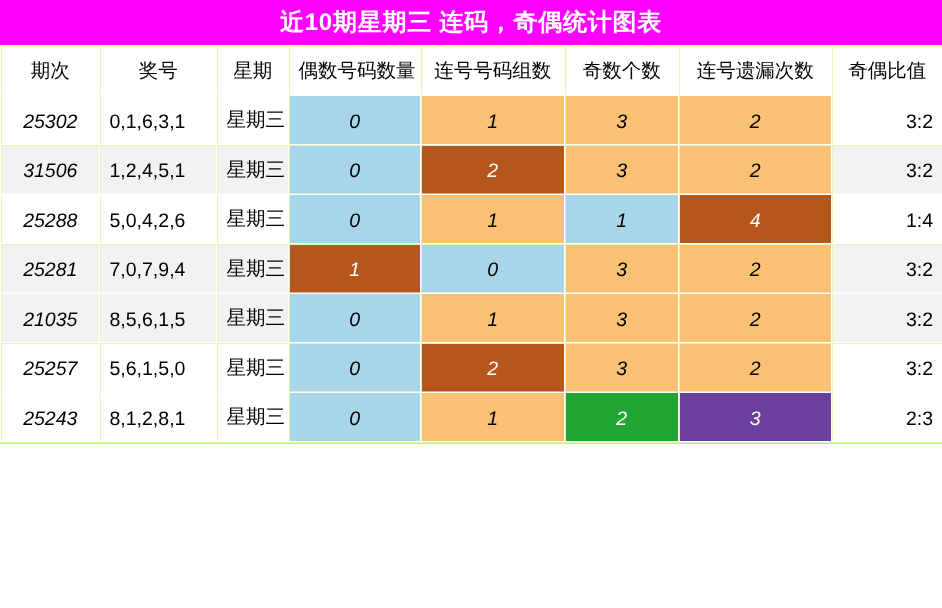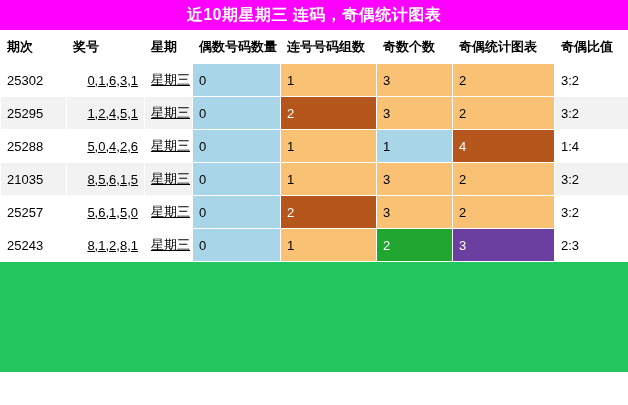--- a/index.html
+++ b/index.html
@@ -5,24 +5,24 @@
   html, body {
     margin: 0;
     padding: 0;
     background: #ffffff;
   }
   body {
     font-family: "Liberation Sans", sans-serif;
   }
   .page {
     width: 628px;
-    height: 372px;
+    height: 296px;
     position: relative;
     overflow: hidden;
-    background: #22c55e;
+    background: #bef264;
   }
   .title-bar {
     height: 30px;
     background: #ff00ff;
     color: #ffffff;
     font-size: 16px;
     font-weight: bold;
     display: flex;
     align-items: center;
     justify-content: center;
@@ -38,51 +38,51 @@
     font-size: 13px;
     height: 33px;
     padding: 0 6px;
     box-sizing: border-box;
     white-space: nowrap;
     overflow: hidden;
   }
   thead th {
     background: #ffffff;
     color: #000000;
-    font-weight: bold;
+    font-weight: normal;
     font-size: 13.5px;
     border: 1px solid #ffffff;
     border-bottom: 2px solid #000000;
-    text-align: left;
+    text-align: center;
     height: 34px;
   }
   
   col.c0 { width: 66px; }
   col.c1 { width: 78px; }
   col.c2 { width: 48px; }
   col.c3 { width: 88px; }
   col.c4 { width: 96px; }
   col.c5 { width: 76px; }
   col.c6 { width: 102px; }
   col.c7 { width: 74px; }
 
   td.label-cell {
+    text-align: left;
+    color: #000000;
+    font-size: 13.5px;
+  }
+  td.num-cell {
+    text-align: center;
+    padding-right: 10px;
+    color: #000000;
+    font-size: 13.5px;
+    font-style: italic;
+  }
+  td.ratio-cell {
     text-align: right;
-    color: #000000;
-    font-size: 13.5px;
-    text-decoration: underline;
-  }
-  td.num-cell {
-    text-align: left;
-    padding-right: 10px;
-    color: #000000;
-    font-size: 13.5px;
-  }
-  td.ratio-cell {
-    text-align: left;
     padding-right: 10px;
     color: #000000;
     font-size: 13.5px;
   }
   tr.row-alt td.plain { background: #f2f2f2; }
   tr.row-norm td.plain { background: #ffffff; }
 
   .bg-blue   { background: #a8d5e8; }
   .bg-orange { background: #f8c173; }
   .bg-brown  { background: #b5561c; color: #ffffff !important; }
@@ -110,56 +110,66 @@
         <col class="c7">
     </colgroup>
     <thead>
       <tr>
         <th>期次</th>
         <th>奖号</th>
         <th>星期</th>
         <th>偶数号码数量</th>
         <th>连号号码组数</th>
         <th>奇数个数</th>
-        <th>奇偶统计图表</th>
+        <th>连号遗漏次数</th>
         <th>奇偶比值</th>
       </tr>
     </thead>
     <tbody id="tbody">
         <tr class="row-norm">
           <td class="num-cell plain">25302</td>
           <td class="label-cell plain">0,1,6,3,1</td>
           <td class="label-cell plain">星期三</td>
           <td class="num-cell bg-blue">0</td>
           <td class="num-cell bg-orange">1</td>
           <td class="num-cell bg-orange">3</td>
           <td class="num-cell bg-orange">2</td>
           <td class="ratio-cell plain">3:2</td>
         </tr>
         <tr class="row-alt">
-          <td class="num-cell plain">25295</td>
+          <td class="num-cell plain">31506</td>
           <td class="label-cell plain">1,2,4,5,1</td>
           <td class="label-cell plain">星期三</td>
           <td class="num-cell bg-blue">0</td>
           <td class="num-cell bg-brown">2</td>
           <td class="num-cell bg-orange">3</td>
           <td class="num-cell bg-orange">2</td>
           <td class="ratio-cell plain">3:2</td>
         </tr>
         <tr class="row-norm">
           <td class="num-cell plain">25288</td>
           <td class="label-cell plain">5,0,4,2,6</td>
           <td class="label-cell plain">星期三</td>
           <td class="num-cell bg-blue">0</td>
           <td class="num-cell bg-orange">1</td>
           <td class="num-cell bg-blue">1</td>
           <td class="num-cell bg-brown">4</td>
           <td class="ratio-cell plain">1:4</td>
         </tr>
         <tr class="row-alt">
+          <td class="num-cell plain">25281</td>
+          <td class="label-cell plain">7,0,7,9,4</td>
+          <td class="label-cell plain">星期三</td>
+          <td class="num-cell bg-brown">1</td>
+          <td class="num-cell bg-blue">0</td>
+          <td class="num-cell bg-orange">3</td>
+          <td class="num-cell bg-orange">2</td>
+          <td class="ratio-cell plain">3:2</td>
+        </tr>
+        <tr class="row-alt">
           <td class="num-cell plain">21035</td>
           <td class="label-cell plain">8,5,6,1,5</td>
           <td class="label-cell plain">星期三</td>
           <td class="num-cell bg-blue">0</td>
           <td class="num-cell bg-orange">1</td>
           <td class="num-cell bg-orange">3</td>
           <td class="num-cell bg-orange">2</td>
           <td class="ratio-cell plain">3:2</td>
         </tr>
         <tr class="row-norm">

